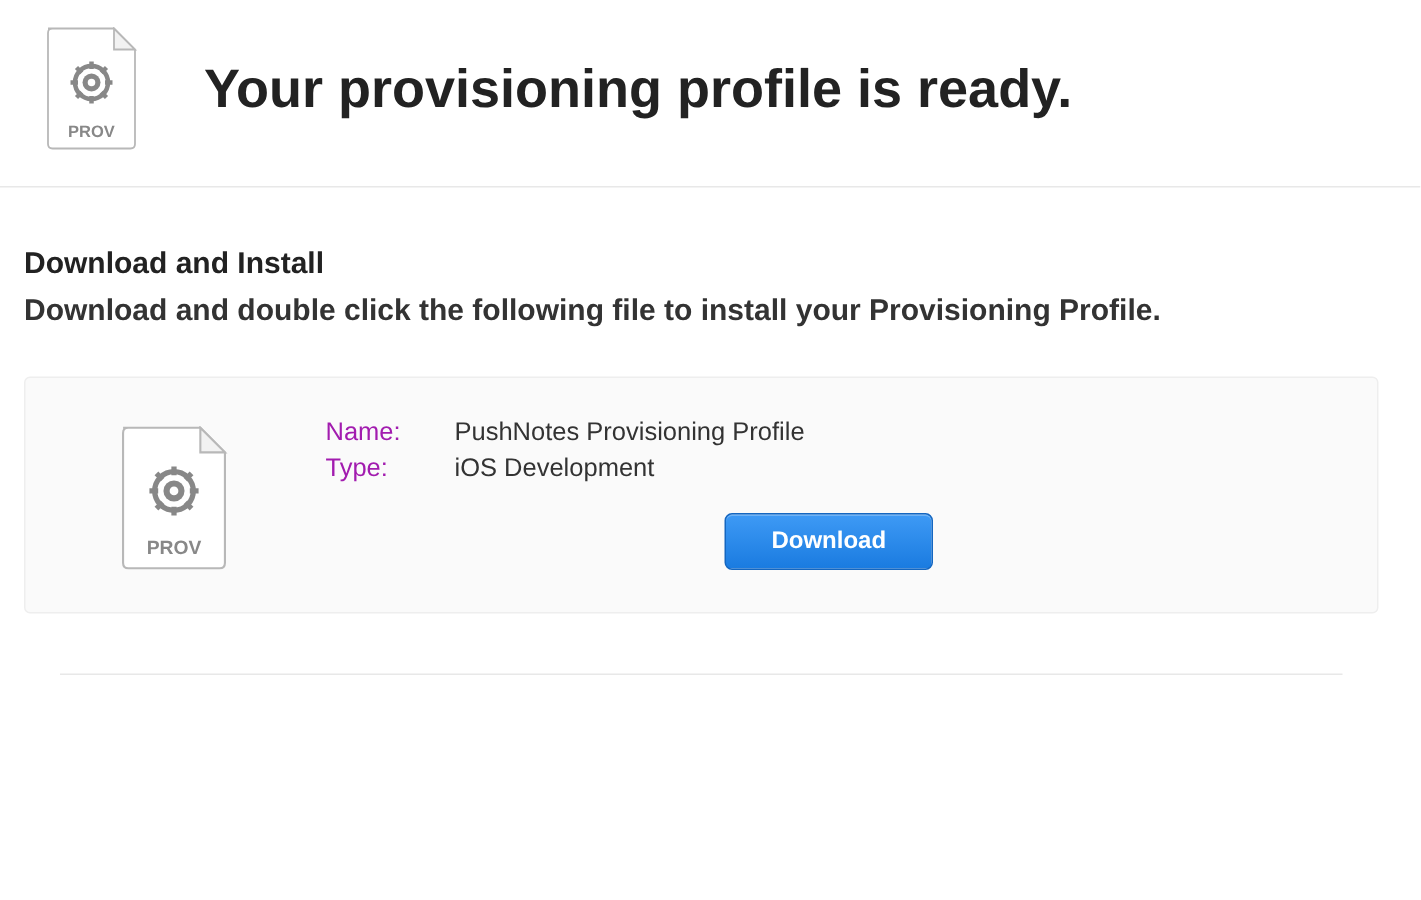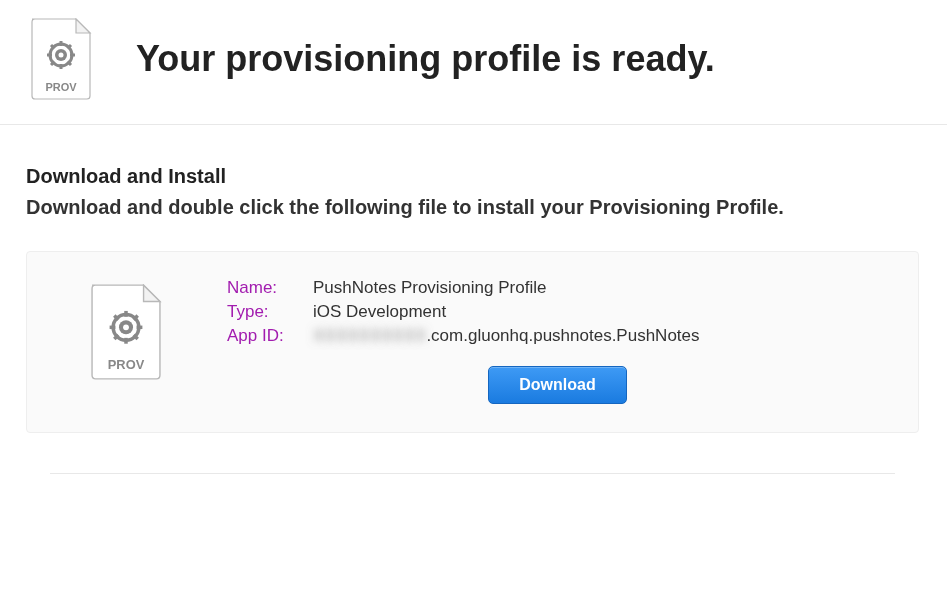--- a/index.html
+++ b/index.html
@@ -32,21 +32,21 @@
     }
     .prov-file svg {
       display: block;
     }
     .header-title {
       font-size: 36px;
       font-weight: 700;
       color: #222;
     }
     .section {
-      padding: 40px 28px 0 26px;
+      padding: 40px 28px 0 16px;
     }
     .section-title {
       font-size: 20px;
       font-weight: 700;
       color: #222;
       margin-bottom: 8px;
     }
     .section-desc {
       font-size: 20px;
       color: #333;
@@ -179,26 +179,20 @@
 
     <div class="details">
       <div class="detail-row">
         <span class="detail-label">Name:</span>
         <span class="detail-value">PushNotes Provisioning Profile</span>
       </div>
       <div class="detail-row">
         <span class="detail-label">Type:</span>
         <span class="detail-value">iOS Development</span>
       </div>
-      <div class="detail-row">
-        <span class="detail-label">App ID:</span>
-        <span class="detail-value">
-          <span class="blur-prefix">XXXXXXXXXX</span><span>.com.gluonhq.pushnotes.PushNotes</span>
-        </span>
-      </div>
 
       <div class="button-row">
         <button class="download-btn">Download</button>
       </div>
     </div>
   </div>
   <hr class="bottom-rule">
 </div>
 
 </body></html>

